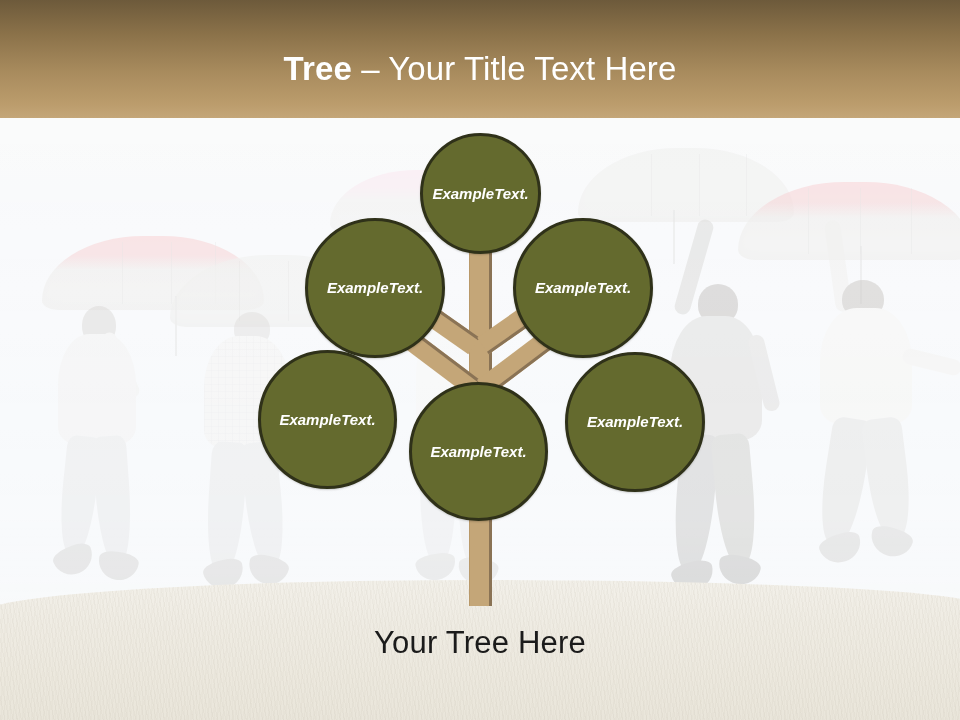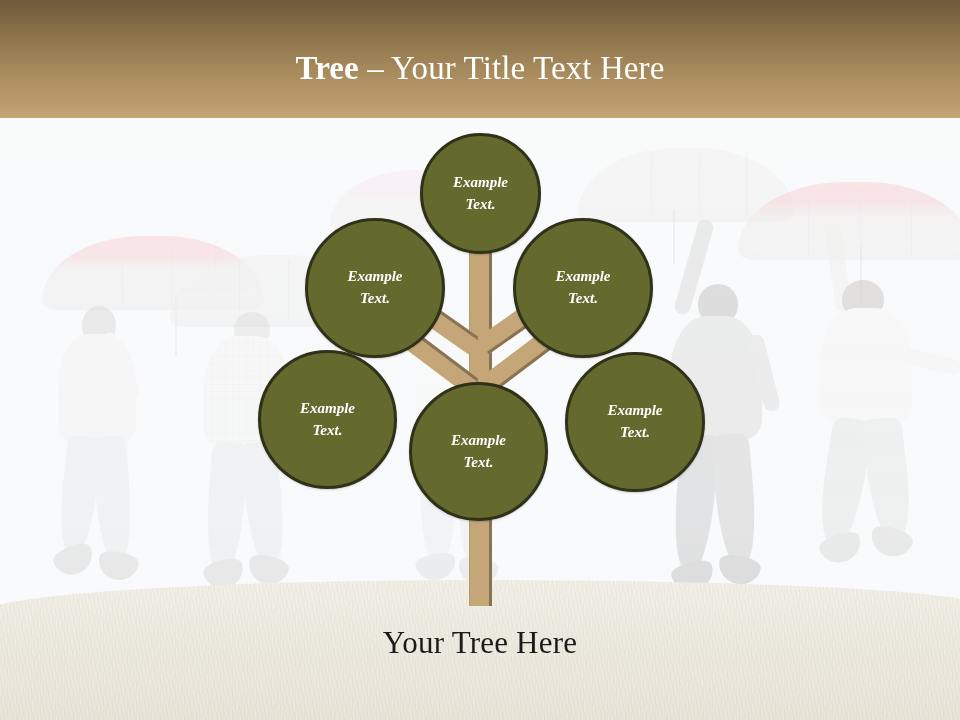--- a/index.html
+++ b/index.html
@@ -5,21 +5,21 @@
   html, body {
     margin: 0;
     padding: 0;
     background: #ffffff;
   }
   #slide {
     position: relative;
     width: 960px;
     height: 720px;
     overflow: hidden;
-    font-family: Liberation Serif, serif;
+    font-family: Liberation Sans, sans-serif;
     background: #f97316;
   }
 
   
   .photo {
     position: absolute;
     inset: 0;
     overflow: hidden;
   }
   .sky {
@@ -153,21 +153,20 @@
     transform-origin: 0 50%;
   }
 
   .node {
     position: absolute;
     border-radius: 50%;
     background: #646a2e;
     border: 3px solid #2f3119;
     box-sizing: border-box;
     display: flex;
-    flex-direction: column;
     align-items: center;
     justify-content: center;
     color: #ffffff;
     font-weight: 700;
     font-style: italic;
     line-height: 1.45;
     text-align: center;
     font-size: 15px;
     box-shadow: 0 1px 2px rgba(0,0,0,.18);
   }

